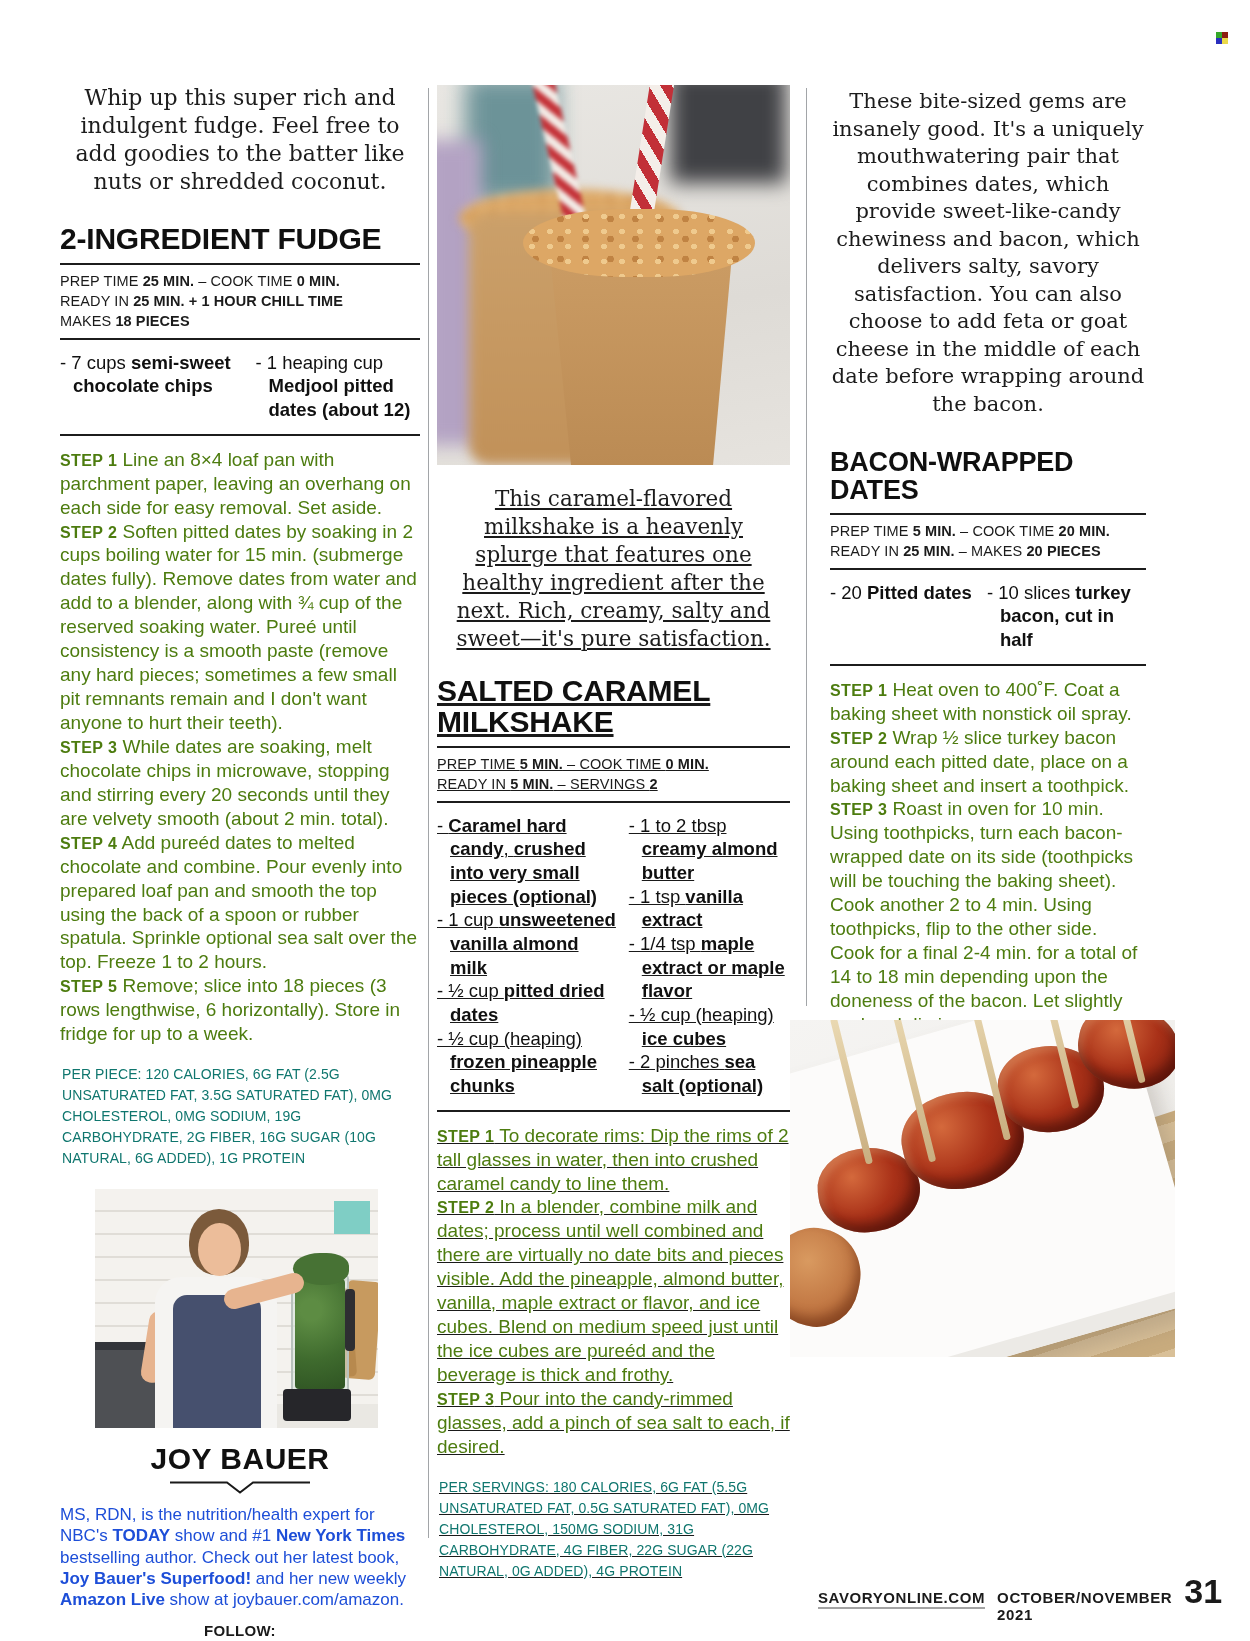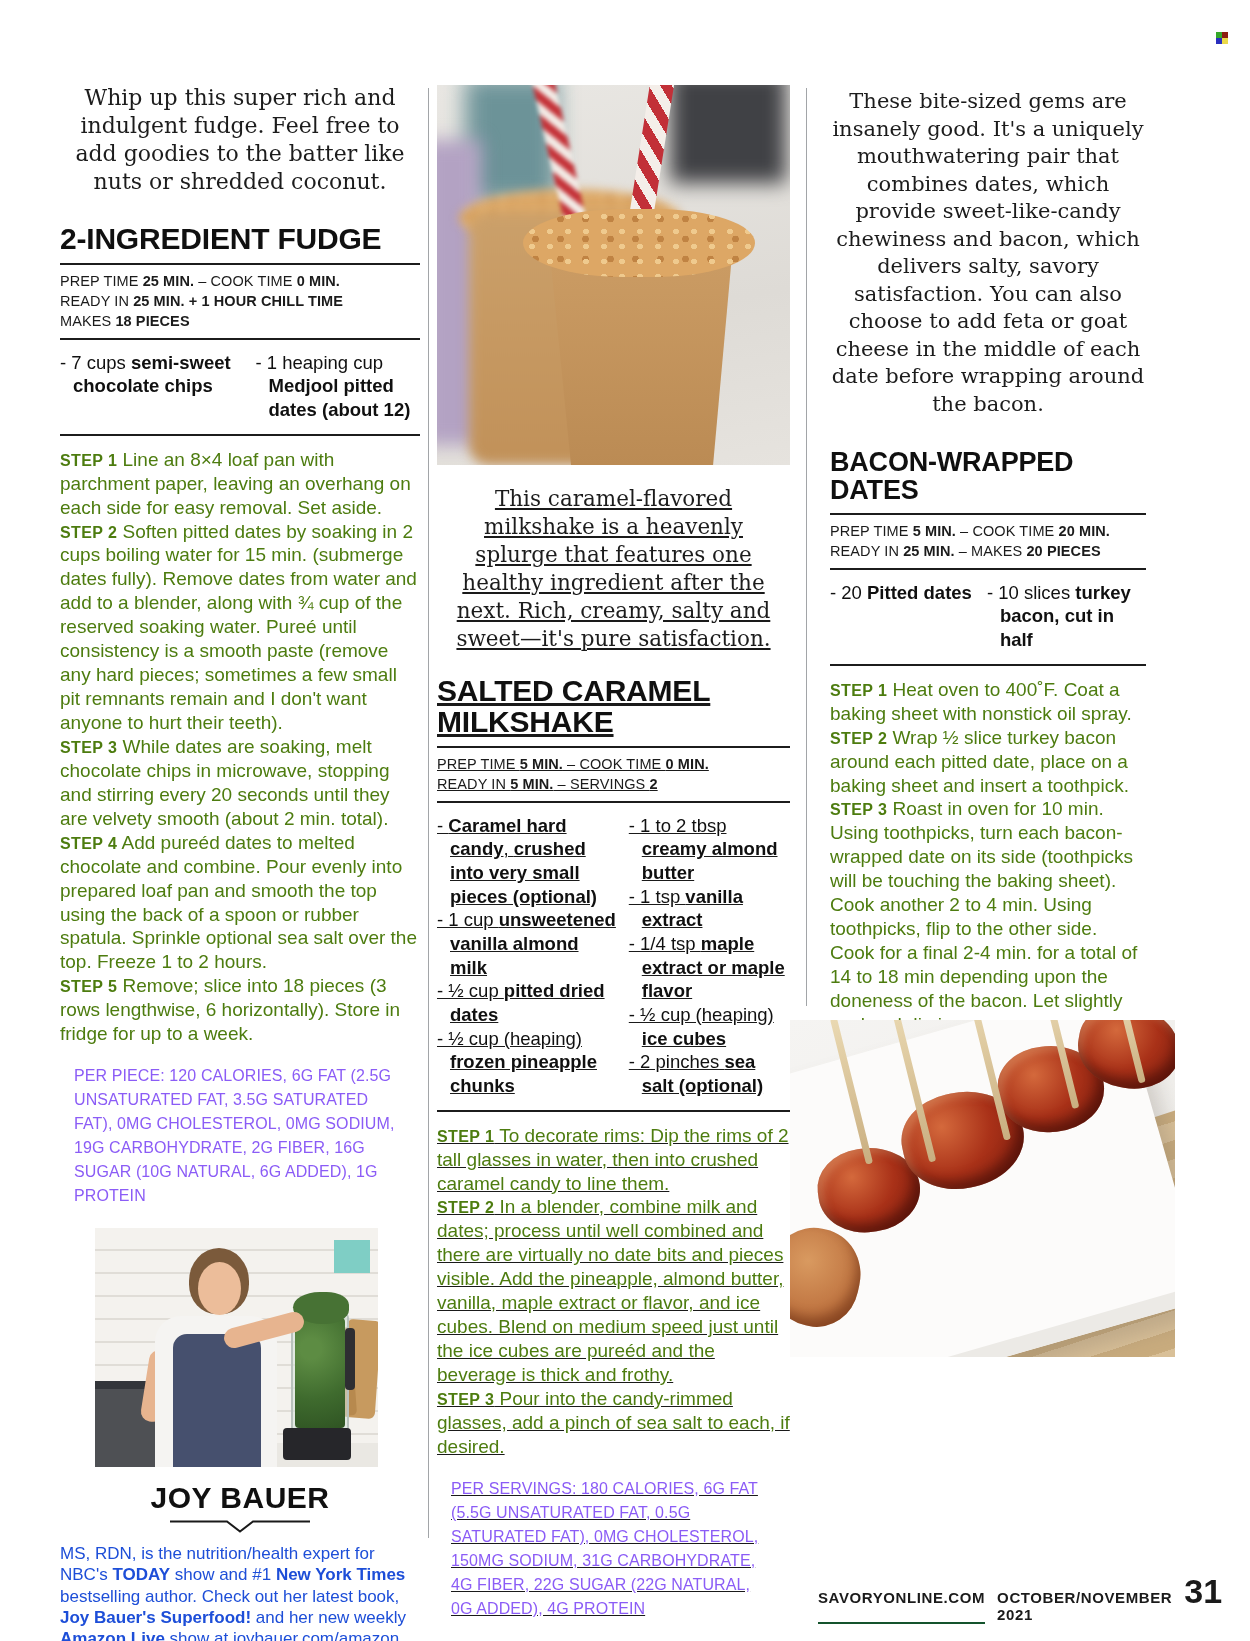--- a/index.html
+++ b/index.html
@@ -38,21 +38,21 @@
   .ing-col { list-style:none; margin:0; padding:0; }
   .ing-col1 { width:53%; } .ing-col2 { width:47%; }
   .col-right .ing-col1 { width:48%; } .col-right .ing-col2 { width:52%; }
   .ing-col li { font-size:18.5px; line-height:1.28; padding-left:13px; text-indent:-13px;
                 margin:0; color:#101010; }
 
   .steps { margin-top:12px; }
   .steps p { margin:0; font-size:19px; line-height:1.26; color:#4d7c0f; }
   .steps .b { font-size:16px; letter-spacing:0.4px; }
 
-  .nutrition { font-size:16px; line-height:1.5; color:#8b5cf6; letter-spacing:0.1px; margin:18px 14px 0; }
+  .nutrition { font-size:14px; line-height:1.5; color:#0f766e; letter-spacing:0.1px; margin:18px 2px 0; }
 
   
   .photo { position:relative; overflow:hidden; }
   .photo * { position:absolute; }
 
   
   .photo-milkshake { width:353px; height:380px; background:linear-gradient(170deg,#e9e7e3 0%,#dedbd6 60%,#e6e3de 100%); }
   .ms-teal   { left:28px; top:-8px; width:92px; height:125px; background:#57858c; filter:blur(11px); opacity:.85; }
   .ms-purple { left:-14px; top:55px; width:58px; height:305px; background:#b3a2c3; filter:blur(9px); }
   .ms-dark   { right:4px; top:-14px; width:116px; height:112px; background:#404145; filter:blur(10px); }
@@ -124,21 +124,21 @@
   .bc-p5 { left:338px; top:-26px; height:90px; }
 
   
   .author-name { font-size:30px; font-weight:900; letter-spacing:0.5px; text-align:center; margin:14px 0 4px; color:#101010; }
   .chevron-wrap { text-align:center; margin:0 0 6px; position:relative; }
   .bio { font-size:17px; line-height:1.25; text-align:left; color:#1d4ed8; margin:4px 0 0; }
   .follow { font-size:15px; font-weight:700; letter-spacing:0.3px; text-align:center; margin:12px 0 8px; }
 
   
   .footer { position:absolute; left:818px; top:1576px; width:380px; display:flex; align-items:baseline; gap:12px; }
-  .site  { font-size:15px; font-weight:700; letter-spacing:0.6px; border-bottom:2px solid #14532d; padding-bottom:16px; }
+  .site  { font-size:15px; font-weight:700; letter-spacing:0.6px; border-bottom:2px solid #a3a3a3; padding-bottom:1px; }
   .issue { font-size:15px; font-weight:700; letter-spacing:0.6px; }
   .pageno{ font-size:34px; font-weight:700; line-height:0.9; }
 
   
   .corner-icon { position:absolute; left:1216px; top:32px; width:12px; height:12px;
                  display:grid; grid-template-columns:6px 6px; grid-template-rows:6px 6px; }
   .corner-icon i { display:block; }
   .cc1 { background:#35a829; } .cc2 { background:#8c1d10; }
   .cc3 { background:#2a2fbe; } .cc4 { background:#ead94a; }
 </style>

